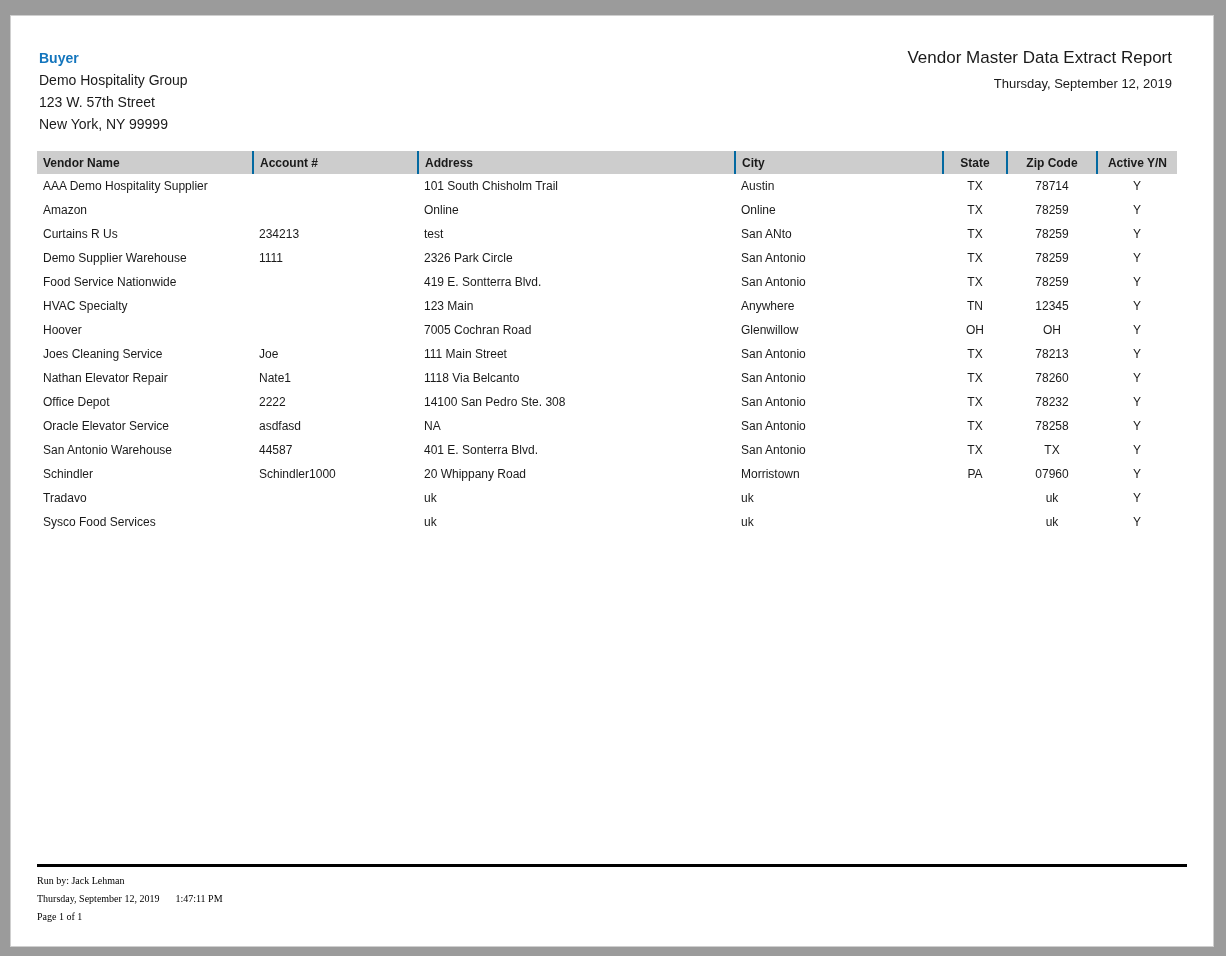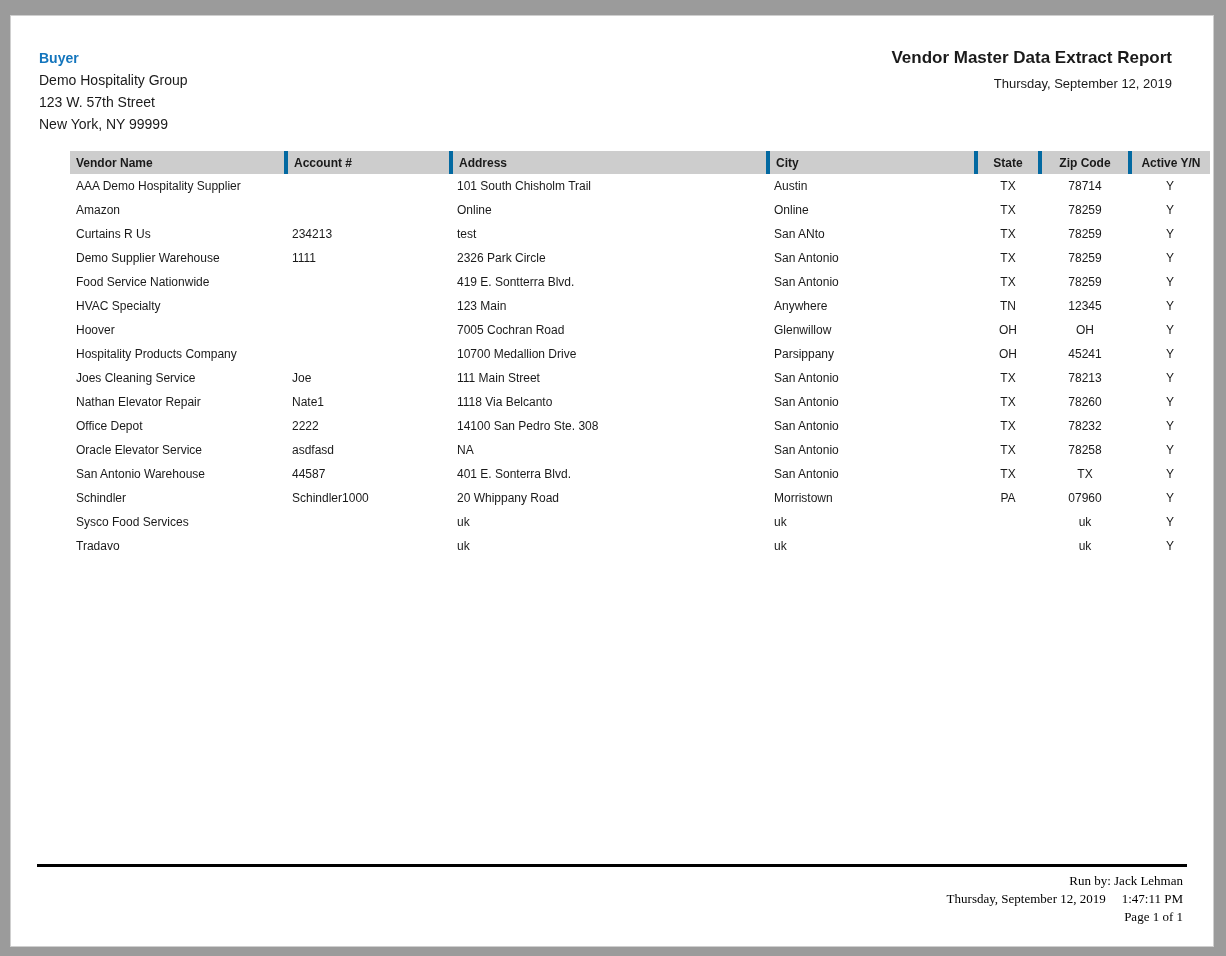--- a/index.html
+++ b/index.html
@@ -21,61 +21,60 @@
     position:absolute; left:28px; top:31px;
     font-size:14px; line-height:22px;
   }
   .buyer-label { color:#1375BD; font-weight:bold; }
   .company-name { font-weight:normal; }
   
   .title-block {
     position:absolute; right:41px; top:32px;
     text-align:right;
   }
-  .report-title { font-size:17px; font-weight:bold; }
+  .report-title { font-size:17px; font-weight:normal; }
   .report-date { font-size:13px; margin-top:8px; }
   
   table.vendor-table {
     position:absolute; left:26px; top:135px;
     width:1140px;
     border-collapse:collapse;
     table-layout:fixed;
     font-size:12px;
-    margin-left:33px;
   }
   table.vendor-table th {
     background:#CDCDCD;
     height:23px;
     font-weight:bold;
     text-align:left;
     padding:0 6px;
-    border-left:4px solid #0369a1;
+    border-left:2px solid #0369a1;
     white-space:nowrap;
     overflow:hidden;
   }
   table.vendor-table th:first-child { border-left:none; }
   table.vendor-table td {
     height:24px;
     padding:0 6px;
     white-space:nowrap;
     overflow:hidden;
     vertical-align:middle;
   }
   table.vendor-table th.al-r, table.vendor-table td.al-r { text-align:center; }
   
   .report-footer {
     position:absolute;
     left:26px; right:26px; top:848px;
     border-top:3px solid #000;
   }
   .footer-lines {
     padding-top:5px; padding-right:4px;
-    text-align:right;
+    text-align:left;
     font-family:"Liberation Serif","DejaVu Serif",serif;
-    font-size:13px;
+    font-size:10px;
     line-height:18px;
     color:#000;
   }
   .footer-datetime .ft-time { margin-left:16px; }
 </style>
 </head>
 <body>
 
 <div class="page">
 
@@ -170,29 +169,20 @@
         <tr>
           <td>Hoover</td>
           <td></td>
           <td>7005 Cochran Road</td>
           <td>Glenwillow</td>
           <td class="al-r">OH</td>
           <td class="al-r">OH</td>
           <td class="al-r">Y</td>
         </tr>
         <tr>
-          <td>Hospitality Products Company</td>
-          <td></td>
-          <td>10700 Medallion Drive</td>
-          <td>Parsippany</td>
-          <td class="al-r">OH</td>
-          <td class="al-r">45241</td>
-          <td class="al-r">Y</td>
-        </tr>
-        <tr>
           <td>Joes Cleaning Service</td>
           <td>Joe</td>
           <td>111 Main Street</td>
           <td>San Antonio</td>
           <td class="al-r">TX</td>
           <td class="al-r">78213</td>
           <td class="al-r">Y</td>
         </tr>
         <tr>
           <td>Nathan Elevator Repair</td>
@@ -233,30 +223,30 @@
         <tr>
           <td>Schindler</td>
           <td>Schindler1000</td>
           <td>20 Whippany Road</td>
           <td>Morristown</td>
           <td class="al-r">PA</td>
           <td class="al-r">07960</td>
           <td class="al-r">Y</td>
         </tr>
         <tr>
-          <td>Sysco Food Services</td>
+          <td>Tradavo</td>
           <td></td>
           <td>uk</td>
           <td>uk</td>
           <td class="al-r"></td>
           <td class="al-r">uk</td>
           <td class="al-r">Y</td>
         </tr>
         <tr>
-          <td>Tradavo</td>
+          <td>Sysco Food Services</td>
           <td></td>
           <td>uk</td>
           <td>uk</td>
           <td class="al-r"></td>
           <td class="al-r">uk</td>
           <td class="al-r">Y</td>
         </tr>
       </tbody>
   </table>
 

